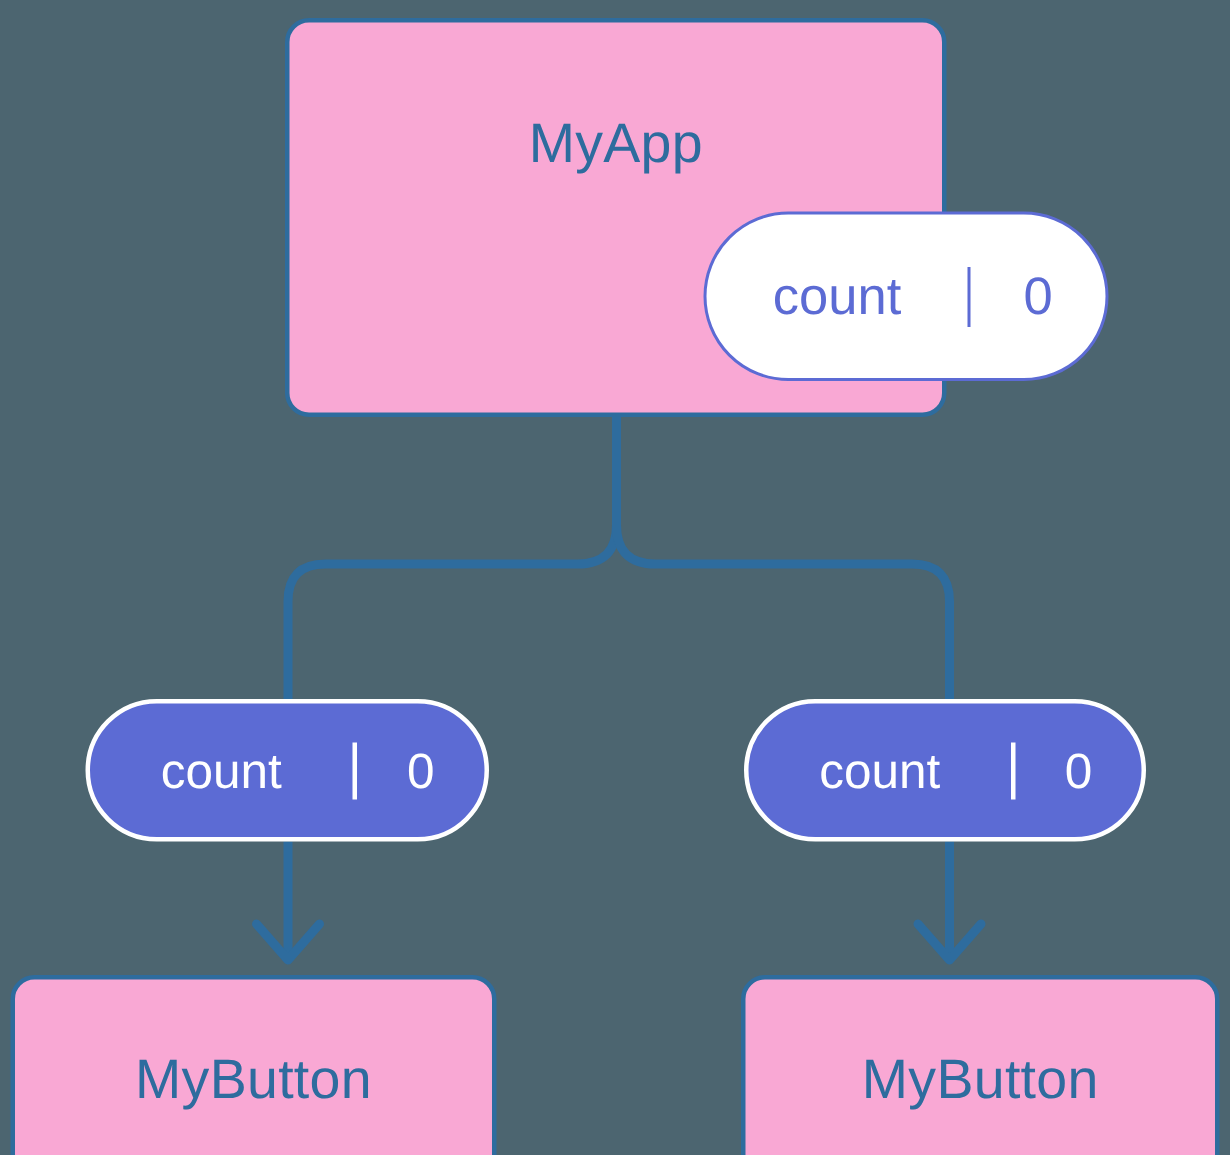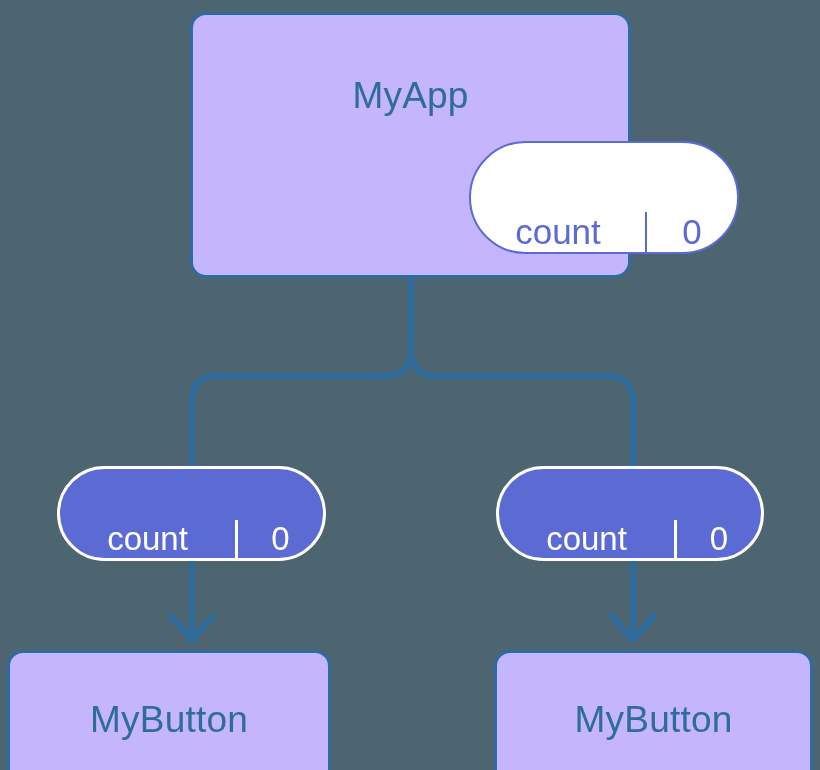--- a/index.html
+++ b/index.html
@@ -23,21 +23,21 @@
     left: 0;
     top: 0;
     width: 820px;
     height: 770px;
     pointer-events: none;
   }
 
   
   .component-box {
     position: absolute;
-    background: #c4b5fd;
+    background: #f9a8d4;
     border: 3px solid #2e6c9e;
     border-radius: 14px;
     box-sizing: border-box;
   }
   .box-title {
     color: #2e6c9e;
     text-align: center;
     font-weight: 400;
     letter-spacing: 0.2px;
     white-space: nowrap;
@@ -71,21 +71,21 @@
     right: 0;
     top: 44px;
     font-size: 37px;
     line-height: 45px;
   }
 
   
   .state-pill {
     position: absolute;
     display: flex;
-    align-items: flex-end;
+    align-items: center;
     box-sizing: border-box;
     border-radius: 999px;
     overflow: hidden;
   }
   .pill-key, .pill-val {
     display: flex;
     align-items: center;
     justify-content: center;
     box-sizing: border-box;
     white-space: nowrap;

